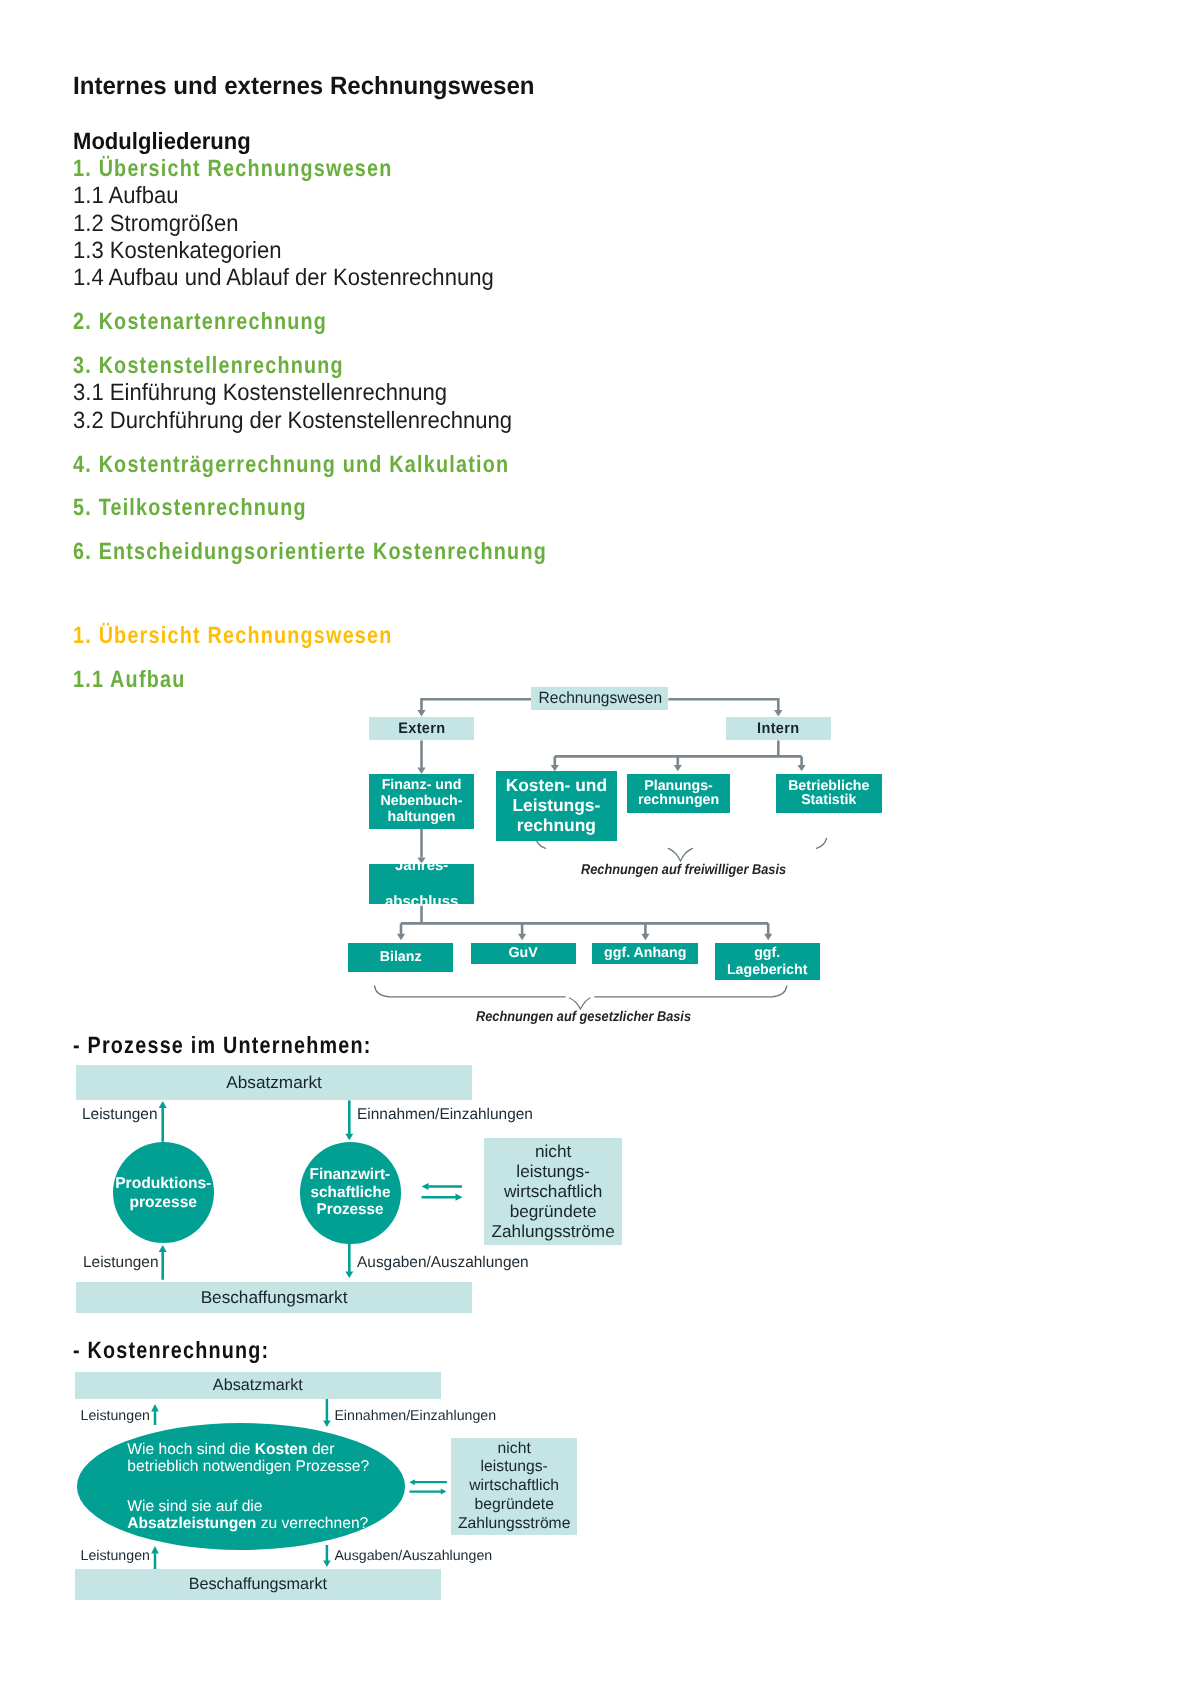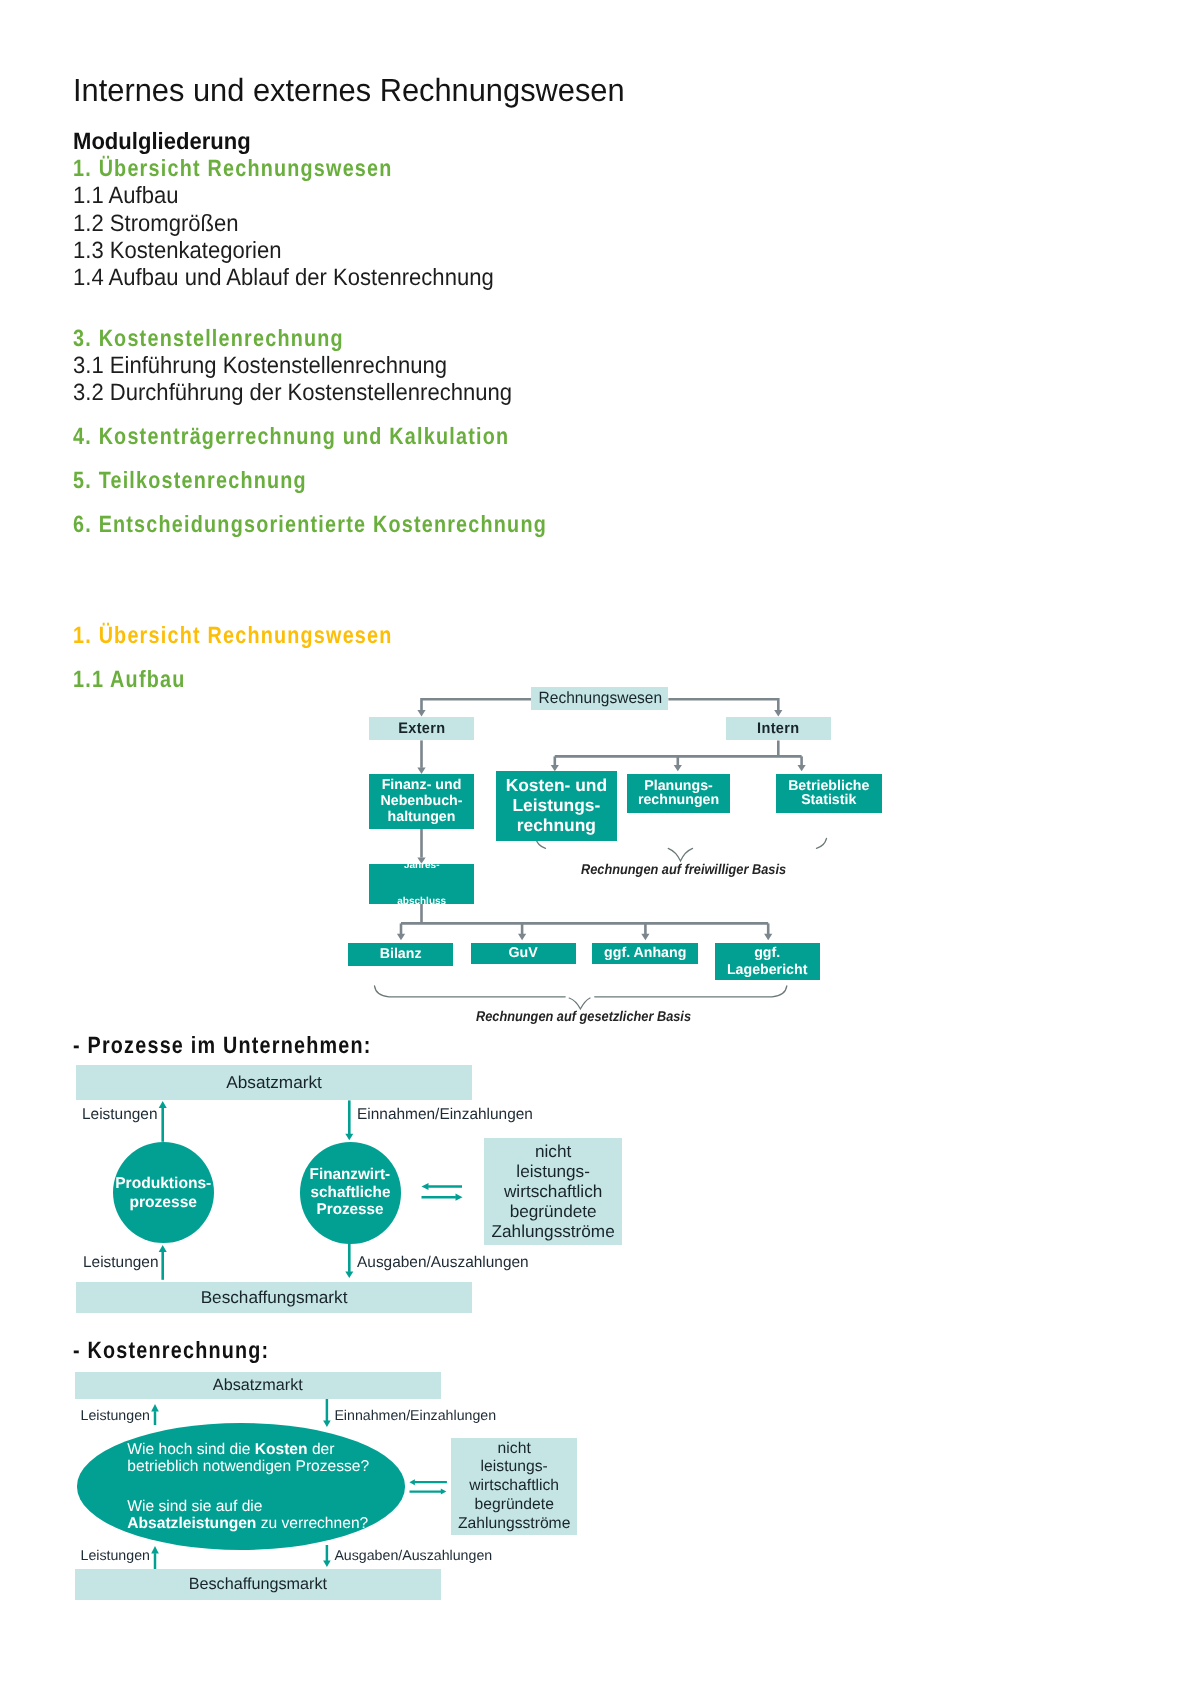--- a/index.html
+++ b/index.html
@@ -2,21 +2,21 @@
 <html><head>
 <meta charset="utf-8">
 <style>
   html,body{margin:0;padding:0;background:#ffffff;}
   body{width:1200px;height:1698px;font-family:"Liberation Sans",sans-serif;position:relative;overflow:hidden;-webkit-font-smoothing:antialiased;text-rendering:geometricPrecision;}
   .page{position:absolute;left:0;top:0;width:1200px;height:1698px;background:#fff;}
   .abs{position:absolute;}
   .sx{display:inline-block;transform-origin:left top;white-space:nowrap;}
 
   
-  #doc-title{left:73px;top:72px;font-size:32px;font-weight:normal;color:#141414;}
+  #doc-title{left:73px;top:72px;font-size:25px;font-weight:bold;color:#141414;}
   #doc-title .sx{transform:scaleX(0.963);}
   #outline{left:73px;top:128.5px;}
   .ol-line{font-size:23.6px;line-height:27.4px;color:#1d1d1d;height:27.4px;}
   .ol-line .sx{transform:scaleX(0.935);}
   .ol-line.green{color:#6aaf3e;font-weight:bold;letter-spacing:1.45px;}
   .ol-line.green .sx{transform:scaleX(0.838);}
   .ol-line.bold{font-weight:bold;color:#111;}
   .ol-line.bold .sx{transform:scaleX(0.935);}
   .ol-gap{height:16.4px;}
   .hd{font-size:23.6px;font-weight:bold;letter-spacing:1.45px;}
@@ -43,20 +43,21 @@
 <div class="page">
 <div class="abs" id="doc-title"><span class="sx">Internes und externes Rechnungswesen</span></div>
 <div class="abs" id="outline">
 <div class="ol-line bold"><span class="sx">Modulgliederung</span></div>
 <div class="ol-line green"><span class="sx">1. Übersicht Rechnungswesen</span></div>
 <div class="ol-line"><span class="sx">1.1 Aufbau</span></div>
 <div class="ol-line"><span class="sx">1.2 Stromgrößen</span></div>
 <div class="ol-line"><span class="sx">1.3 Kostenkategorien</span></div>
 <div class="ol-line"><span class="sx">1.4 Aufbau und Ablauf der Kostenrechnung</span></div>
 <div class="ol-gap"></div>
+<div class="ol-line green"><span class="sx">2. Kostenartenrechnung</span></div>
 <div class="ol-gap"></div>
 <div class="ol-line green"><span class="sx">3. Kostenstellenrechnung</span></div>
 <div class="ol-line"><span class="sx">3.1 Einführung Kostenstellenrechnung</span></div>
 <div class="ol-line"><span class="sx">3.2 Durchführung der Kostenstellenrechnung</span></div>
 <div class="ol-gap"></div>
 <div class="ol-line green"><span class="sx">4. Kostenträgerrechnung und Kalkulation</span></div>
 <div class="ol-gap"></div>
 <div class="ol-line green"><span class="sx">5. Teilkostenrechnung</span></div>
 <div class="ol-gap"></div>
 <div class="ol-line green"><span class="sx">6. Entscheidungsorientierte Kostenrechnung</span></div>
@@ -118,25 +119,25 @@
         <span style="transform:scaleX(1);display:inline-block">rechnung</span>
       </div>
 <div class="nbox teal" style="left:626.7px;top:774.2px;width:103.7px;height:38.9px;font-size:14.2px;line-height:13.9px;letter-spacing:0px;justify-content:center;">
         <span style="transform:scaleX(1);display:inline-block">Planungs-</span>
         <span style="transform:scaleX(1);display:inline-block">rechnungen</span>
       </div>
 <div class="nbox teal" style="left:747.7px;top:774.2px;width:106.1px;height:38.9px;font-size:14.2px;line-height:13.9px;letter-spacing:0px;margin-left:28px;">
         <span style="transform:scaleX(1);display:inline-block">Betriebliche</span>
         <span style="transform:scaleX(1);display:inline-block">Statistik</span>
       </div>
-<div class="nbox teal" style="left:369.2px;top:863.8px;width:105px;height:40.2px;font-size:10px;line-height:16.05px;letter-spacing:0px;gap:20px;">
+<div class="nbox teal" style="left:369.2px;top:863.8px;width:105px;height:40.2px;font-size:15px;line-height:16.05px;letter-spacing:0px;gap:20px;">
         <span style="transform:scaleX(1);display:inline-block">Jahres-</span>
         <span style="transform:scaleX(1);display:inline-block">abschluss</span>
       </div>
-<div class="nbox teal" style="left:348.2px;top:942.6px;width:104.9px;height:23px;font-size:14.2px;line-height:15px;letter-spacing:0px;">
+<div class="nbox teal" style="left:348.2px;top:942.6px;width:104.9px;height:29px;font-size:14.2px;line-height:15px;letter-spacing:0px;">
         <span style="transform:scaleX(1);display:inline-block">Bilanz</span>
       </div>
 <div class="nbox teal" style="left:470.7px;top:942.6px;width:104.9px;height:21.6px;font-size:14.2px;line-height:15px;letter-spacing:0px;">
         <span style="transform:scaleX(1);display:inline-block">GuV</span>
       </div>
 <div class="nbox teal" style="left:591.9px;top:942.6px;width:106.6px;height:21.6px;font-size:14.2px;line-height:15px;letter-spacing:0px;">
         <span style="transform:scaleX(1);display:inline-block">ggf. Anhang</span>
       </div>
 <div class="nbox teal" style="left:714.5px;top:942.6px;width:105.3px;height:37.9px;font-size:14.2px;line-height:16.05px;letter-spacing:0px;">
         <span style="transform:scaleX(1);display:inline-block">ggf.</span>

